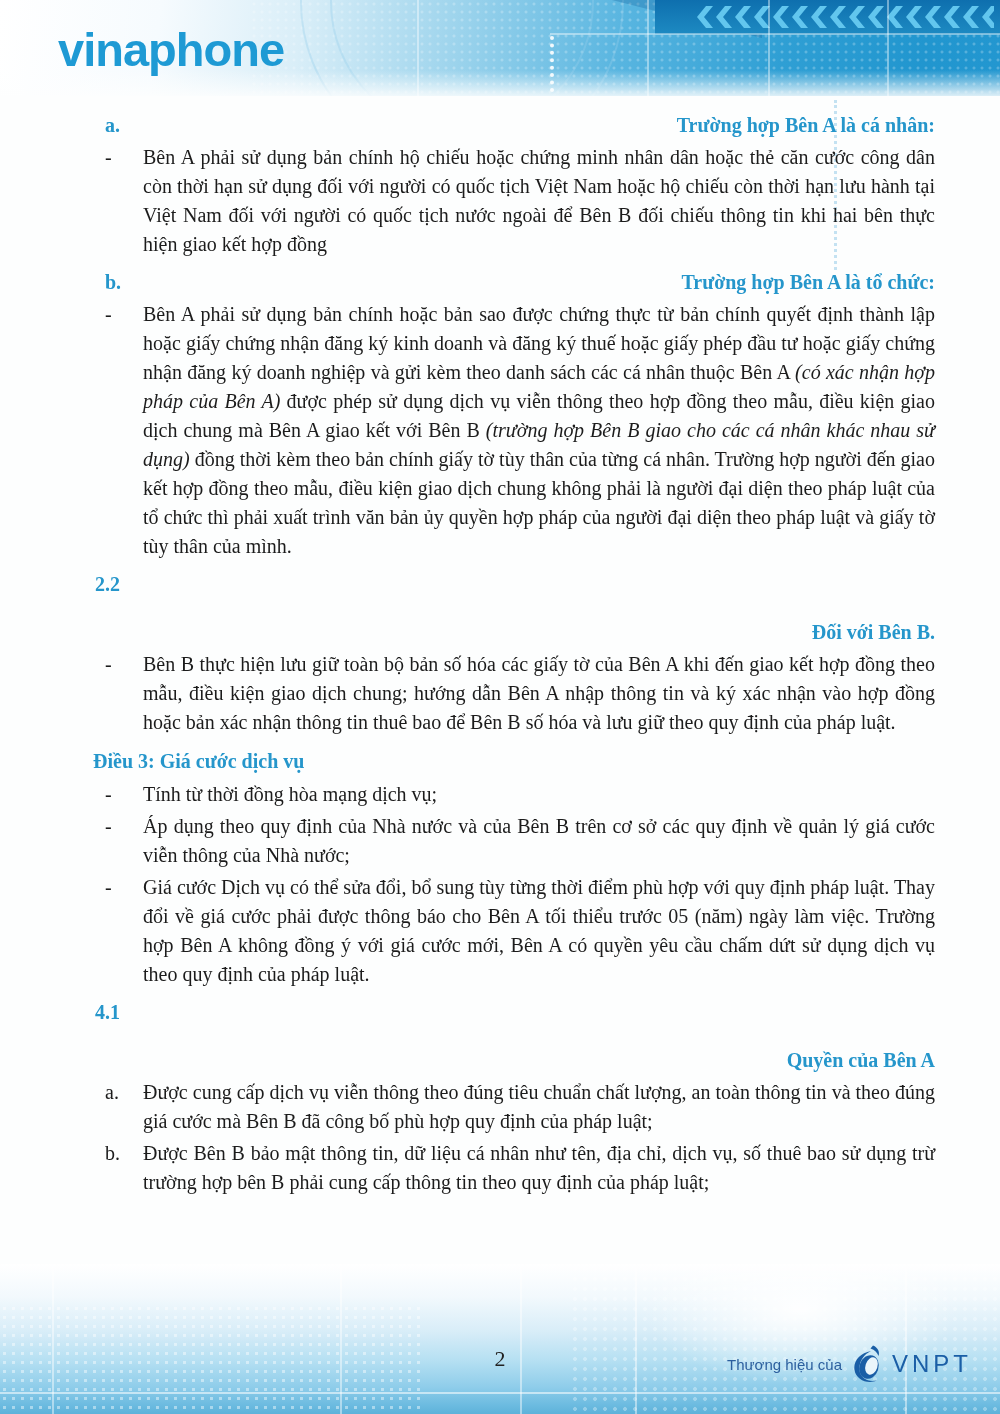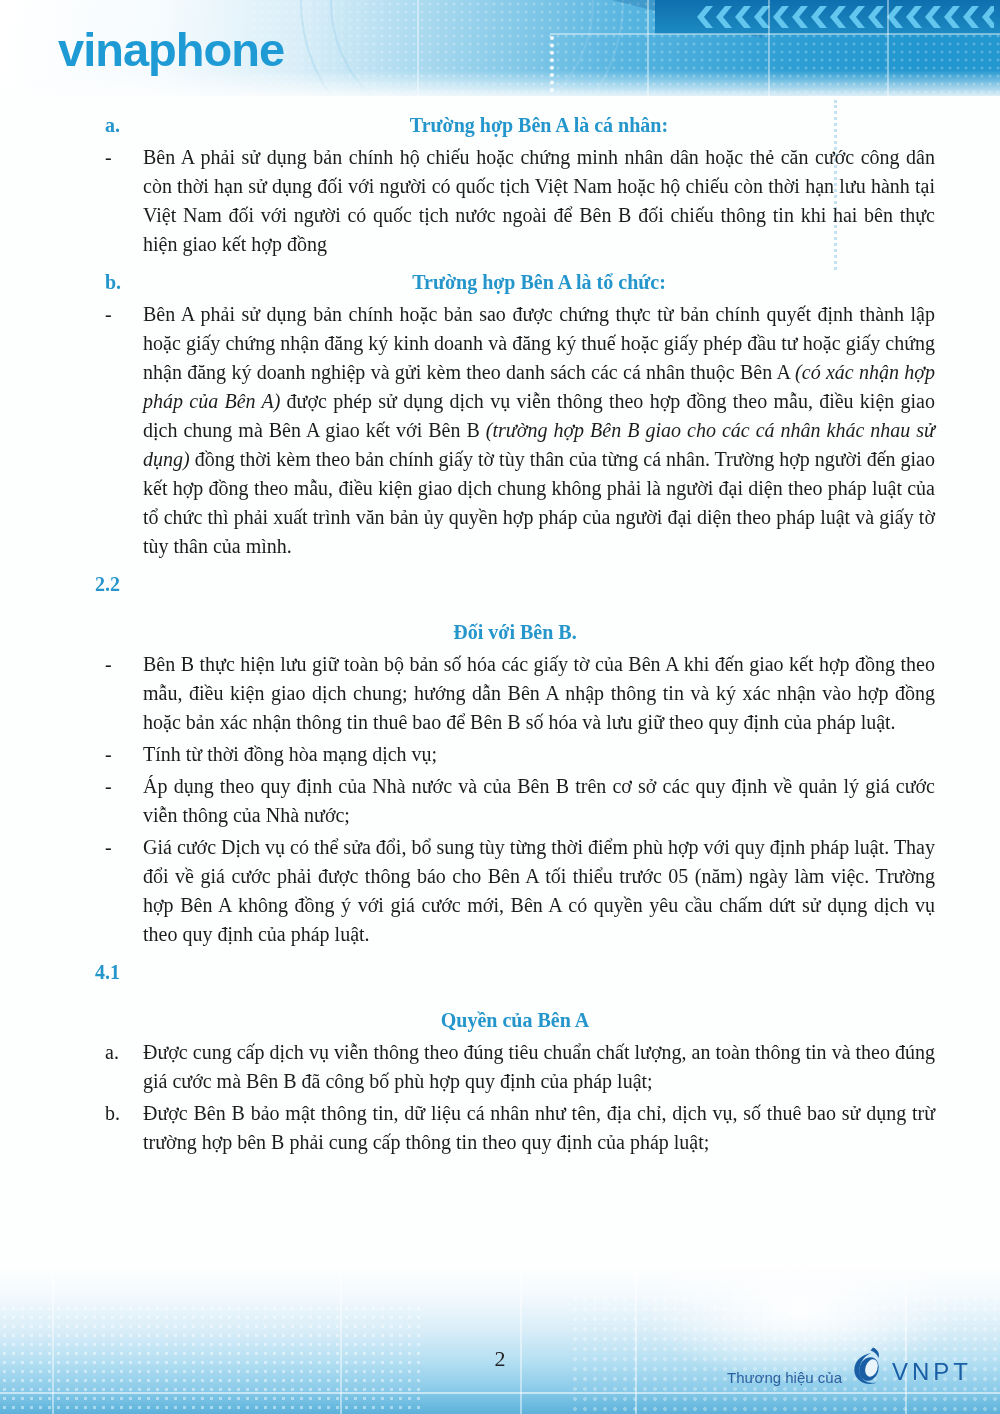--- a/index.html
+++ b/index.html
@@ -54,21 +54,21 @@
     position:absolute;top:96px;left:0;width:1000px;
     font-size:20px;line-height:29px;
     padding-top:6px;
   }
   .row{display:flex;margin:3px 65px 3px 105px;}
   .row.num{margin-left:95px;flex-direction:column;}
   .row .lbl{flex:0 0 38px;}
   .row.num .lbl{flex:0 0 48px;}
   .row .txt{flex:1;text-align:justify;}
   .h-blue{color:#2596cb;font-weight:bold;}
-  .h-blue .txt{text-align:center;}
+  .h-blue .txt{text-align:right;}
   .row.heading{margin-top:9px;margin-bottom:3px;}
   .article{margin:10px 65px 4px 93px;color:#2596cb;font-weight:bold;}
   .txt i{font-style:italic;}
   
   .footer{
     position:absolute;left:0;bottom:0;width:1000px;height:150px;overflow:hidden;
     background:linear-gradient(180deg,#ffffff 0%,#f2f9fd 22%,#d8edf8 45%,#b4dff2 65%,#8fcdea 82%,#6cbbe0 94%,#5db2da 100%);
   }
   .footer .burst{
     position:absolute;left:620px;top:-40px;width:360px;height:170px;
@@ -85,21 +85,21 @@
     background-size:10px 10px;opacity:.7;
   }
   .footer .gv{position:absolute;top:0;width:2px;height:150px;background:rgba(255,255,255,.45);}
   .footer .gh{position:absolute;left:0;width:1000px;height:2px;background:rgba(255,255,255,.55);}
   .pagenum{
     position:absolute;left:0;right:0;top:82px;text-align:center;
     font-size:22px;color:#222;
   }
   .brandline{
     position:absolute;right:28px;top:78px;height:44px;
-    display:flex;align-items:flex-end;gap:7px;
+    display:flex;align-items:center;gap:7px;
     font-family:"Liberation Sans","DejaVu Sans",sans-serif;
   }
   .tagline{font-size:15px;color:#2c5f9e;}
   .vnpt-word{font-size:24px;font-weight:normal;letter-spacing:4px;color:#1a5ea6;}
 </style>
 </head>
 <body>
 
 <div class="page">
 
@@ -155,20 +155,21 @@
     <div class="row num heading h-blue">
       <span class="lbl">2.2</span>
       <span class="txt">Đối với Bên B.</span>
     </div>
 
     <div class="row">
       <span class="lbl">-</span>
       <span class="txt">Bên B thực hiện lưu giữ toàn bộ bản số hóa các giấy tờ của Bên A khi đến giao kết hợp đồng theo mẫu, điều kiện giao dịch chung; hướng dẫn Bên A nhập thông tin và ký xác nhận vào hợp đồng hoặc bản xác nhận thông tin thuê bao để Bên B số hóa và lưu giữ theo quy định của pháp luật.</span>
     </div>
 
+    <div class="article">Điều 3: Giá cước dịch vụ</div>
 
 
 
     <div class="row">
       <span class="lbl">-</span>
       <span class="txt">Tính từ thời đồng hòa mạng dịch vụ;</span>
     </div>
 
     <div class="row">
       <span class="lbl">-</span>

